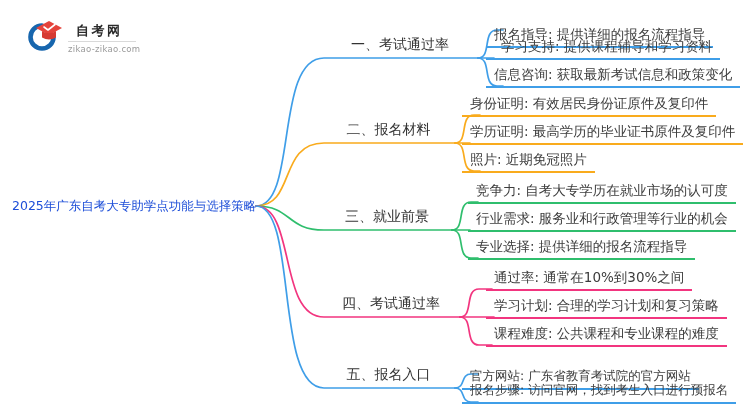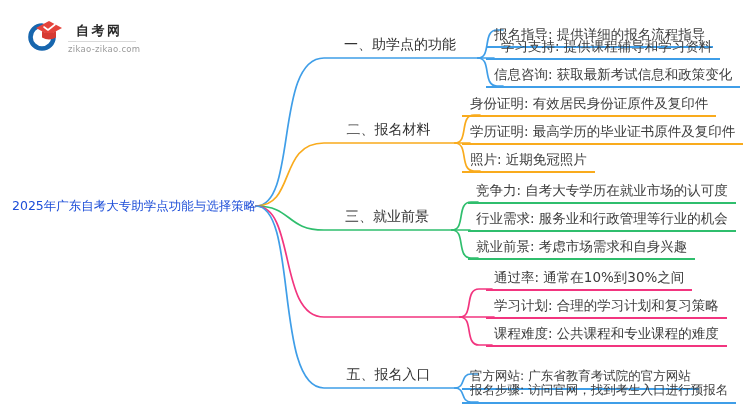--- a/index.html
+++ b/index.html
@@ -89,36 +89,37 @@
       <path d="M14,12 L14,18.5 Q21,22.5 28,18.5 L28,12 Q21,16.5 14,12 Z" fill="#D63A32"></path>
       <polyline points="16,8 20,11 27,5.5" fill="none" stroke="#ffffff" stroke-width="1.6" stroke-linecap="round" stroke-linejoin="round"></polyline>
     </svg>
     <div class="site-name">自考网</div>
     <div class="divider"></div>
     <div class="site-url">zikao-zikao.com</div>
   </div>
 
   <div class="node root-title">2025年广东自考大专助学点功能与选择策略</div>
 
-  <div class="node branch-label" style="left:322px;top:34px;width:156px;">一、助学点的功能</div>
+  <div class="node branch-label" style="left:322px;top:34px;width:156px;">一、考试通过率</div>
   <div class="node branch-label" style="left:322px;top:119px;width:133px;">二、报名材料</div>
   <div class="node branch-label" style="left:322px;top:206px;width:130px;">三、就业前景</div>
+  <div class="node branch-label" style="left:322px;top:293px;width:138px;">四、考试通过率</div>
   <div class="node branch-label" style="left:322px;top:364px;width:133px;">五、报名入口</div>
 
   <div class="node leaf c-blue" style="left:486px;top:25px;">报名指导: 提供详细的报名流程指导</div>
   <div class="node leaf c-blue" style="left:486px;top:37px;padding-left:15px;">学习支持: 提供课程辅导和学习资料</div>
   <div class="node leaf c-blue" style="left:486px;top:65px;">信息咨询: 获取最新考试信息和政策变化</div>
 
   <div class="node leaf c-orange" style="left:462px;top:94px;">身份证明: 有效居民身份证原件及复印件</div>
   <div class="node leaf c-orange" style="left:462px;top:122px;">学历证明: 最高学历的毕业证书原件及复印件</div>
   <div class="node leaf c-orange" style="left:462px;top:150px;">照片: 近期免冠照片</div>
 
   <div class="node leaf c-green" style="left:468px;top:181px;">竞争力: 自考大专学历在就业市场的认可度</div>
   <div class="node leaf c-green" style="left:468px;top:209px;">行业需求: 服务业和行政管理等行业的机会</div>
-  <div class="node leaf c-green" style="left:468px;top:237px;">就业前景: 考虑市场需求和自身兴趣</div>
+  <div class="node leaf c-green" style="left:468px;top:237px;">专业选择: 提供详细的报名流程指导</div>
 
   <div class="node leaf c-pink" style="left:486px;top:268px;">通过率: 通常在10%到30%之间</div>
   <div class="node leaf c-pink" style="left:486px;top:296px;">学习计划: 合理的学习计划和复习策略</div>
   <div class="node leaf c-pink" style="left:486px;top:324px;">课程难度: 公共课程和专业课程的难度</div>
 
   <div class="node leaf c-blue sm" style="left:462px;top:353px;margin-top:14px;">官方网站: 广东省教育考试院的官方网站</div>
   <div class="node leaf c-blue sm" style="left:462px;top:381px;">报名步骤: 访问官网，找到考生入口进行预报名</div>
 
 </div>
 

